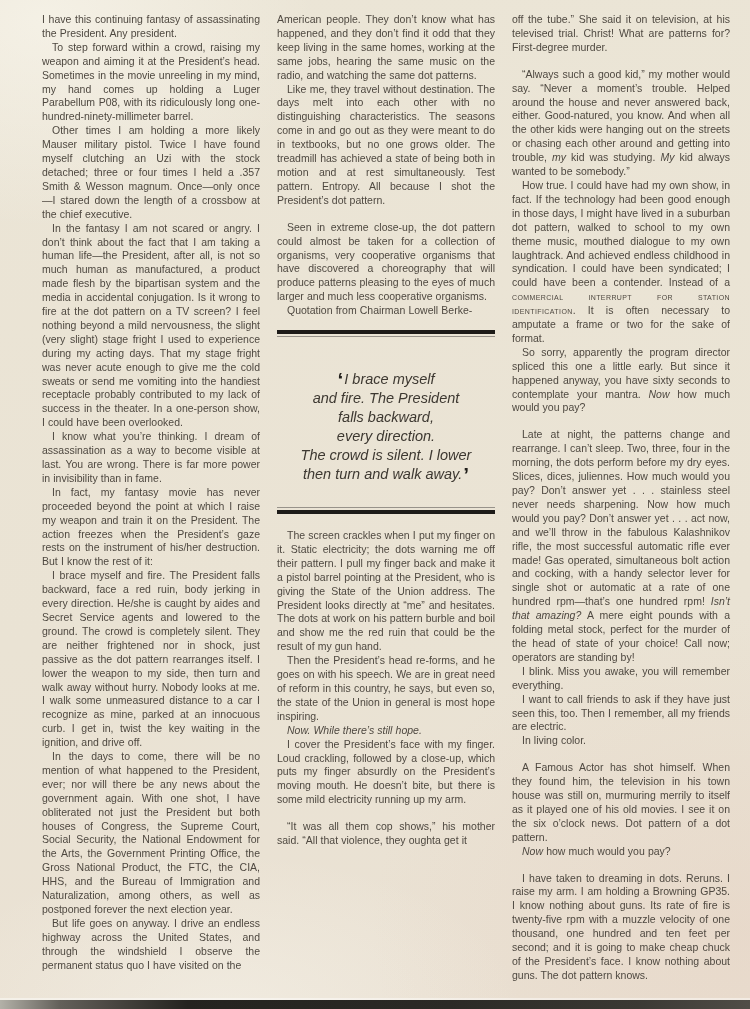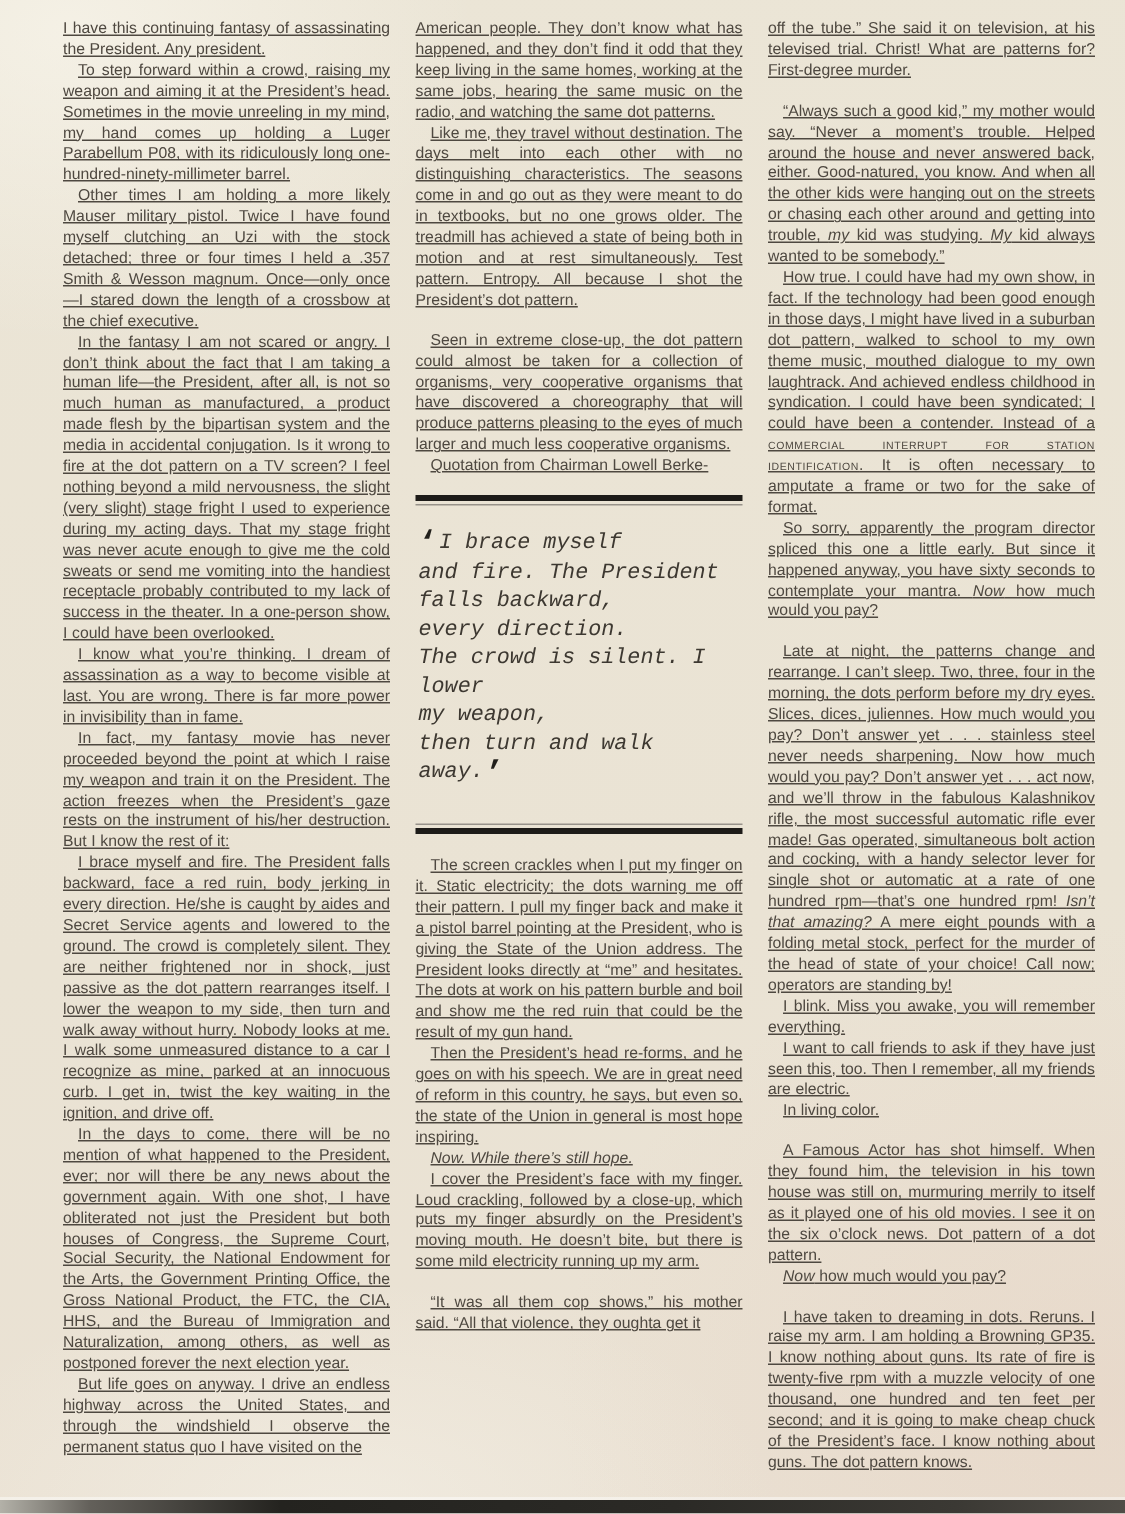--- a/index.html
+++ b/index.html
@@ -10,32 +10,32 @@
       radial-gradient(ellipse 620px 520px at 99% 92%, rgba(222,184,168,0.20), rgba(222,184,168,0) 60%),
       radial-gradient(ellipse 500px 260px at 30% 100%, rgba(248,246,238,0.45), rgba(248,246,238,0) 60%),
       linear-gradient(175deg,#ebe5d6 0%,#eae3d4 60%,#eae1d3 100%);
     font-family:"Liberation Sans","DejaVu Sans",sans-serif;
     color:#4e4840;
   }
   .columns{position:absolute;left:42px;top:13px;width:688px;display:flex;gap:17px;}
   .col{width:218px;}
   .para{
     margin:0;font-size:10.5px;line-height:13.9px;text-align:justify;
-    text-indent:10px;hyphens:auto;-webkit-hyphens:auto;word-spacing:0.2px;text-decoration:underline;
+    text-indent:10px;hyphens:auto;-webkit-hyphens:auto;word-spacing:0.2px;
   }
   .para.flush{text-indent:0;}
   .para.gap{margin-top:13px;}
   .i{font-style:italic;}
   .sc{font-variant:small-caps;letter-spacing:0.4px;}
   .rule{height:2px;}
   .rule.top{margin:12px 0 0;border-top:4px solid #1d1b18;border-bottom:1px solid #97928a;}
   .rule.bottom{margin:0 0 15px;border-top:1px solid #97928a;border-bottom:4px solid #1d1b18;}
   .pullquote{
-    margin:16px 2px 23px;text-align:left;font-style:italic;
-    font-size:14.5px;line-height:19px;color:#3d3831;font-family:Liberation Mono, monospace;
+    margin:33px 2px 23px;text-align:center;font-style:italic;
+    font-size:14.5px;line-height:19px;color:#3d3831;
   }
   .pq-mark{font-style:normal;font-weight:700;font-size:21px;color:#211f1b;}
   .pq-mark.open{margin-right:1px;vertical-align:-3px;}
   .pq-mark.close{margin-left:1px;vertical-align:-3px;}
   .footer{position:absolute;left:44px;top:1016px;display:flex;gap:21px;align-items:baseline;
           font-size:10px;color:#59534a;padding-left:16px;}
   .footer .mag{letter-spacing:1.5px;}
   .scan-edge{
     position:absolute;left:0;right:0;bottom:0;height:9px;
     background:linear-gradient(90deg,#b3b1a8 0%,#63605a 8%,#24231f 25%,#2b2a26 60%,#3b3934 85%,#504d47 100%);
@@ -62,21 +62,20 @@
       <p class="para"><span>Like me, they travel without destination. The days melt into each other with no distinguishing characteristics. The seasons come in and go out as they were meant to do in textbooks, but no one grows older. The treadmill has achieved a state of being both in motion and at rest simultaneously. Test pattern. Entropy. All because I shot the President’s dot pattern.</span></p>
       <p class="para gap"><span>Seen in extreme close-up, the dot pattern could almost be taken for a collection of organisms, very cooperative organisms that have discovered a choreography that will produce patterns pleasing to the eyes of much larger and much less cooperative organisms.</span></p>
       <p class="para"><span>Quotation from Chairman Lowell Berke-</span></p>
       <div class="rule top"></div>
       <div class="pullquote">
         <div class="pq-line"><span class="pq-mark open">‘</span>I brace myself</div>
         <div class="pq-line">and fire. The President</div>
         <div class="pq-line">falls backward,</div>
         <div class="pq-line">every direction.</div>
         <div class="pq-line">The crowd is silent. I lower</div>
-        <div class="pq-line">my weapon,</div>
         <div class="pq-line">then turn and walk away.<span class="pq-mark close">’</span></div>
       </div>
       <div class="rule bottom"></div>
       <p class="para gap"><span>The screen crackles when I put my finger on it. Static electricity; the dots warning me off their pattern. I pull my finger back and make it a pistol barrel pointing at the President, who is giving the State of the Union address. The President looks directly at “me” and hesitates. The dots at work on his pattern burble and boil and show me the red ruin that could be the result of my gun hand.</span></p>
       <p class="para"><span>Then the President’s head re-forms, and he goes on with his speech. We are in great need of reform in this country, he says, but even so, the state of the Union in general is most hope inspiring.</span></p>
       <p class="para"><span class="i">Now. While there’s still hope.</span></p>
       <p class="para"><span>I cover the President’s face with my finger. Loud crackling, followed by a close-up, which puts my finger absurdly on the President’s moving mouth. He doesn’t bite, but there is some mild electricity running up my arm.</span></p>
       <p class="para gap"><span>“It was all them cop shows,” his mother said. “All that violence, they oughta get it</span></p>
     </div>
   <div class="col">

